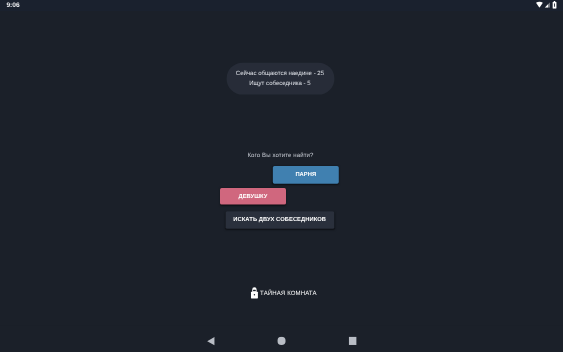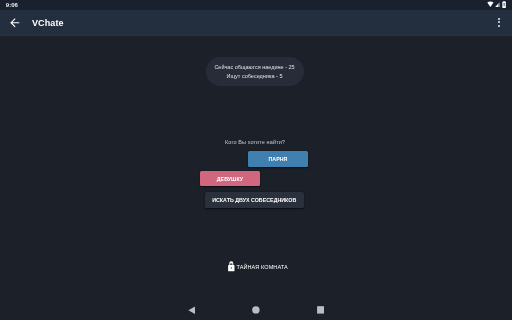--- a/index.html
+++ b/index.html
@@ -91,33 +91,20 @@
           <path fill="#ffffff" d="M0.6 19.4h13.2V5.2z"></path>
           <path fill="#ffffff" fill-opacity="0.4" d="M15.4 19.4h4V0.3l-4 4.3z"></path>
         </svg>
       <svg id="ic-batt" width="4.2" height="7" viewBox="0 0 11 22">
           <path fill="#ffffff" d="M4 0h3v1.7h2.6A1.4 1.4 0 0 1 11 3.1v17.5A1.4 1.4 0 0 1 9.6 22H1.4A1.4 1.4 0 0 1 0 20.6V3.1a1.4 1.4 0 0 1 1.4-1.4H4z"></path>
           <rect x="4.3" y="6.3" width="2.4" height="10" rx="1.2" fill="#1a212e"></rect>
         </svg>
     </div>
   </div>
 
-  <div id="appbar">
-    <div id="back-btn">
-      <svg width="13.5" height="13.5" viewBox="0 0 24 24" style="margin:-2.25px 0 0 -2.25px">
-        <path fill="#ffffff" d="M20 11H7.83l5.59-5.59L12 4l-8 8 8 8 1.42-1.41L7.83 13H20z"></path>
-      </svg>
-    </div>
-    <div id="app-title">VChate</div>
-    <div id="overflow-btn">
-      <div class="dot"></div>
-      <div class="dot"></div>
-      <div class="dot"></div>
-    </div>
-  </div>
 
   <div id="info-card">
     <div class="info-line">Сейчас общаются наедине - 25</div>
     <div class="info-line">Ищут собеседника - 5</div>
   </div>
 
   <div id="prompt">Кого Вы хотите найти?</div>
 
   <div class="btn" id="btn-guy">ПАРНЯ</div>
   <div class="btn" id="btn-girl">ДЕВУШКУ</div>

